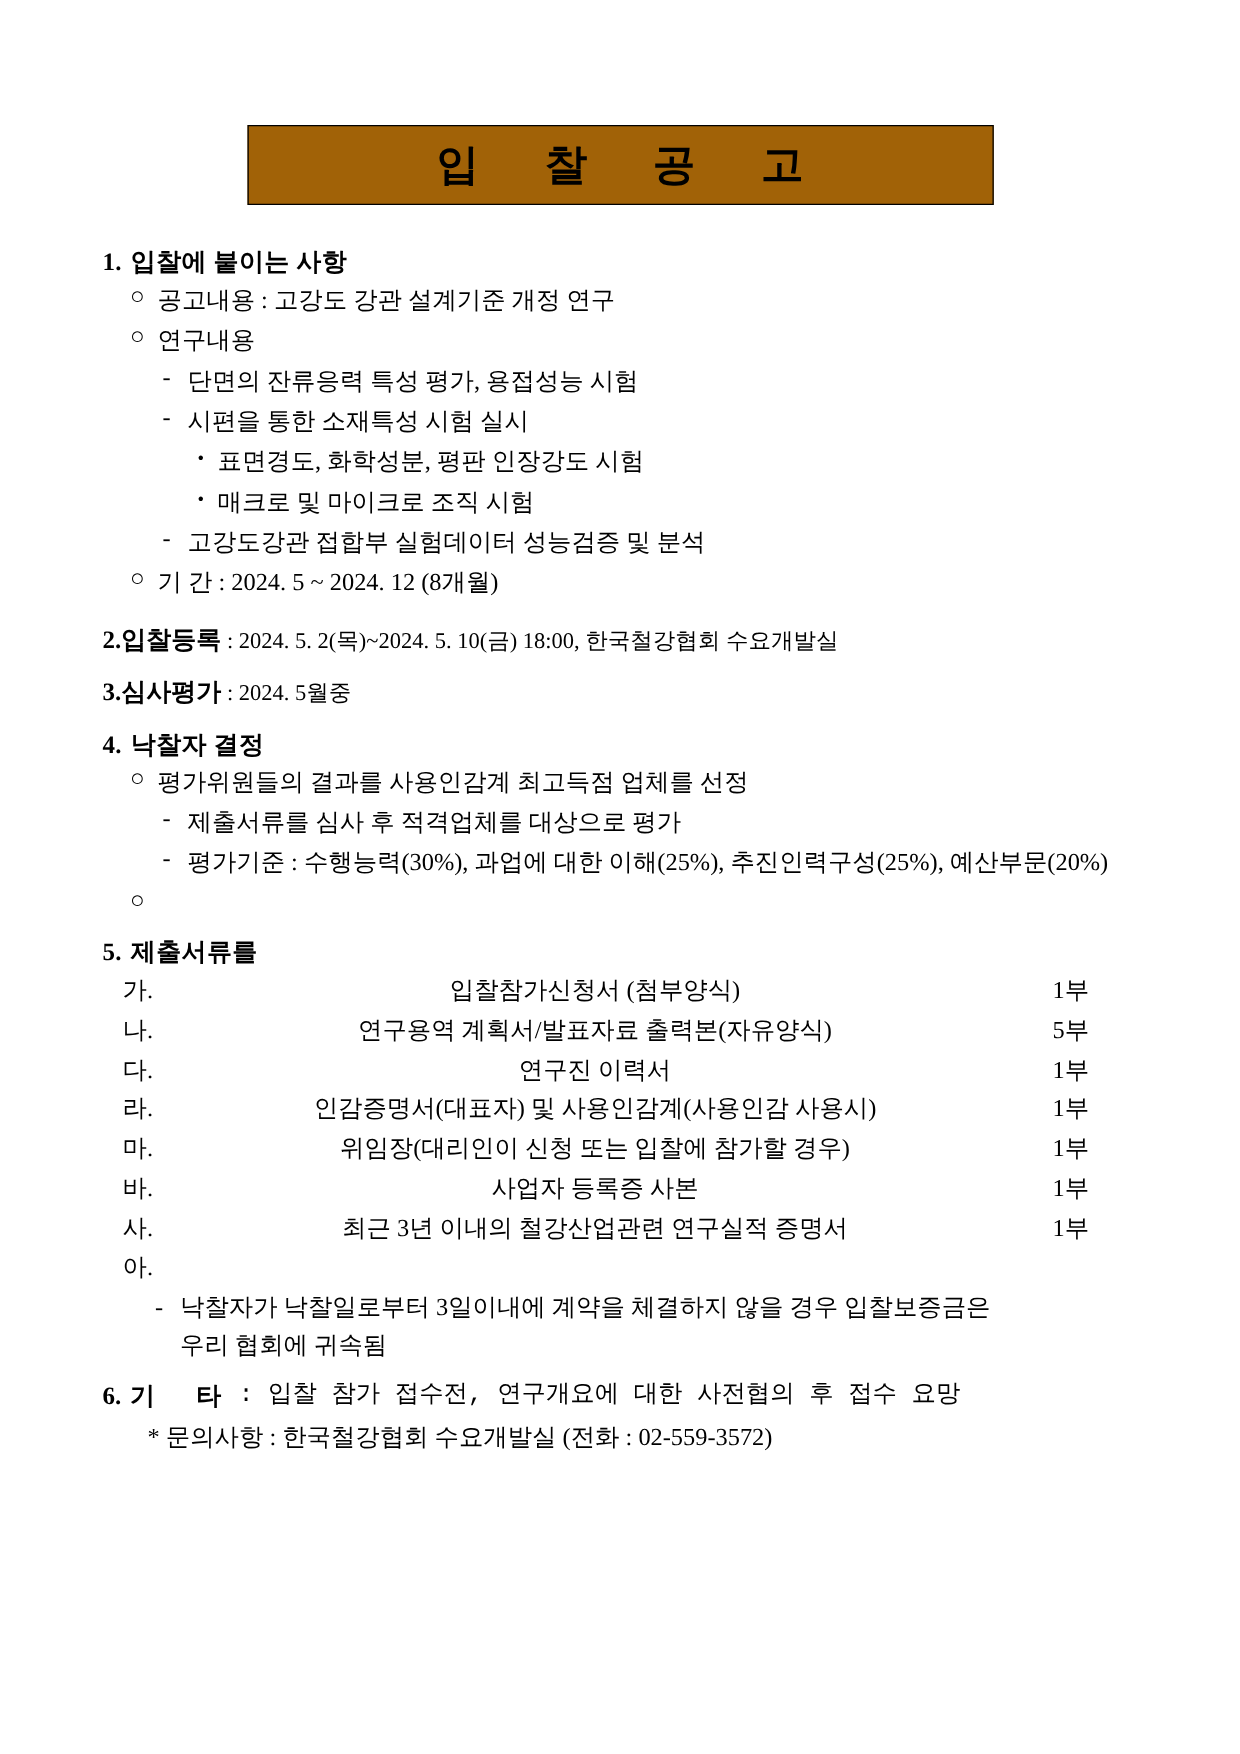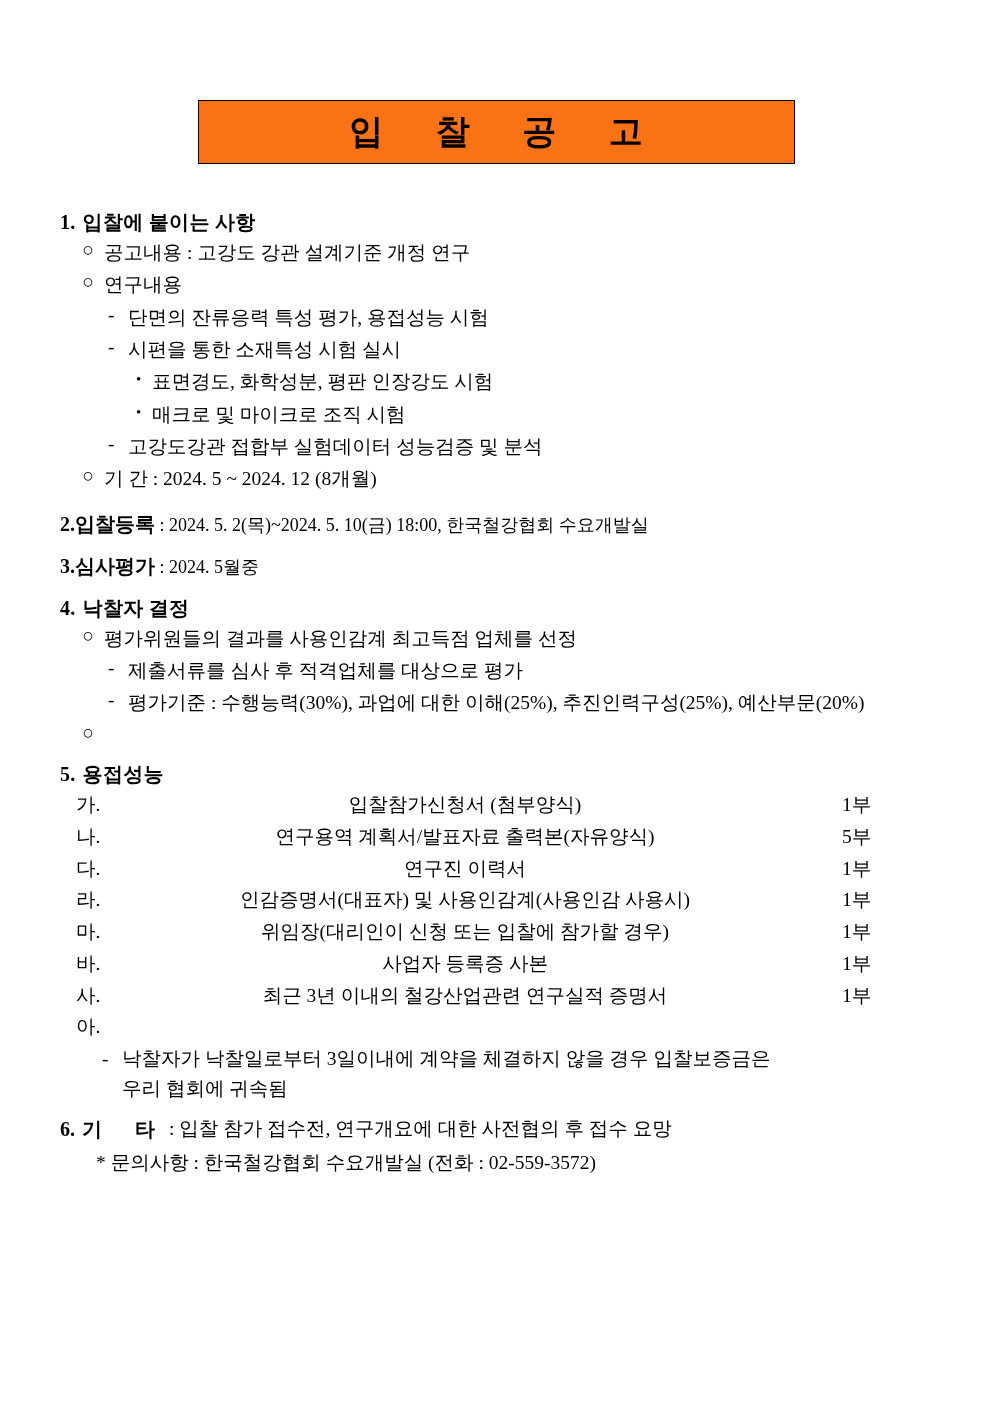--- a/index.html
+++ b/index.html
@@ -26,37 +26,37 @@
   
   .title-wrap {
     margin: 100px 0 0 0;
     display: flex;
     justify-content: center;
   }
   .title-box {
     width: 595px;
     height: 62px;
     border: 1.5px solid #000;
-    background: #f97316;
+    background: #a16207;
     display: flex;
     align-items: center;
     justify-content: center;
   }
   .title-text {
     font-size: 34px;
     font-weight: bold;
     letter-spacing: 22px;
     text-indent: 22px;
     font-family: "Liberation Serif", "DejaVu Serif", serif;
   }
 
   
   .content {
-    margin-top: 48px;
-    padding-left: 60px;
+    margin-top: 36px;
+    padding-left: 82px;
     padding-right: 60px;
     font-size: 19.5px;
     line-height: 1.0;
   }
 
   .sec-head {
     font-weight: bold;
     font-size: 20px;
     margin-top: 22px;
     margin-bottom: 8px;
@@ -124,21 +124,21 @@
   }
 
   .sec6 {
     display: flex;
     margin-top: 14px;
     font-size: 20px;
     line-height: 1.3;
   }
   .sec6 .n { font-weight: bold; width: 22px; flex: none; }
   .sec6 .k { font-weight: bold; letter-spacing: 14px; }
-  .sec6 .r { font-weight: normal; font-size: 19.5px; }
+  .sec6 .r { font-weight: normal; font-size: 19.5px; font-family: Liberation Mono, monospace; }
 
   .contact {
     margin-left: 36px;
     margin-top: 8px;
     font-size: 19.5px;
     line-height: 1.3;
   }
 </style>
 </head>
 <body>
@@ -211,21 +211,21 @@
     </div>
     <div class="lvl2">
       <span class="mk">-</span>
       <span class="txt">평가기준 : 수행능력(30%), 과업에 대한 이해(25%), 추진인력구성(25%), 예산부문(20%)</span>
     </div>
     <div class="lvl1">
       <span class="mk">○</span>
     </div>
 
     <div class="sec-head">
-      <span class="num">5.</span><span>용접성능</span>
+      <span class="num">5.</span><span>제출서류를</span>
     </div>
 
     <div class="qual-row">
       <span class="lbl">가.</span>
       <span class="body">입찰참가신청서 (첨부양식)</span>
       <span class="count">1부</span>
     </div>
     <div class="qual-row">
       <span class="lbl">나.</span>
       <span class="body">연구용역 계획서/발표자료 출력본(자유양식)</span>

